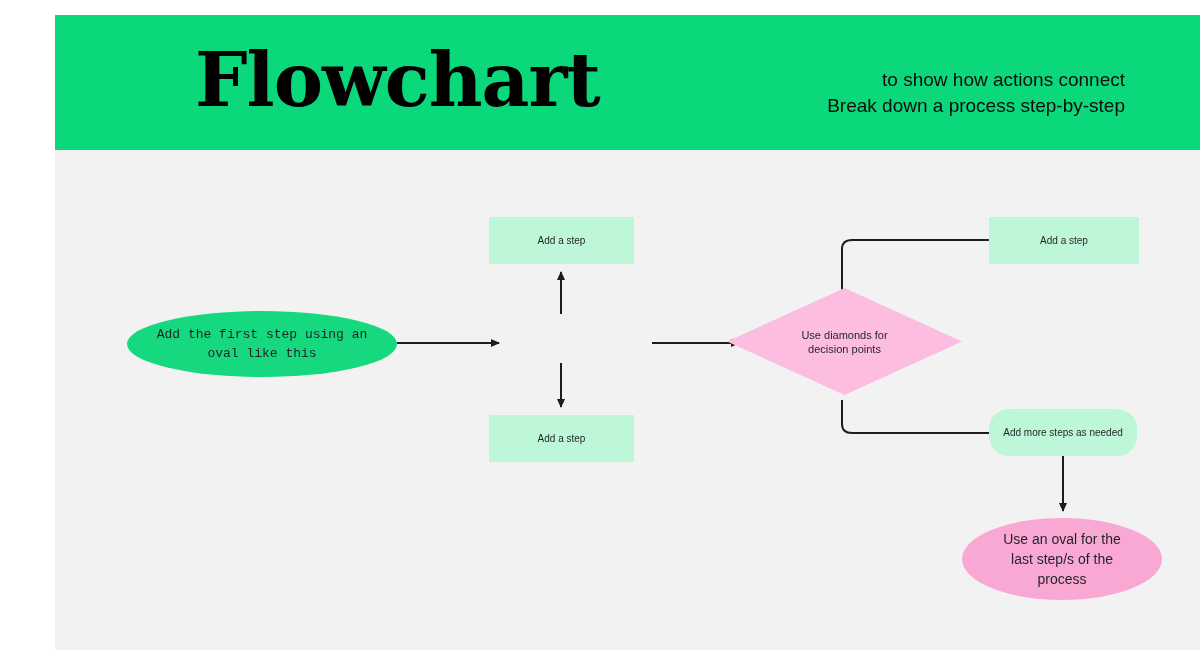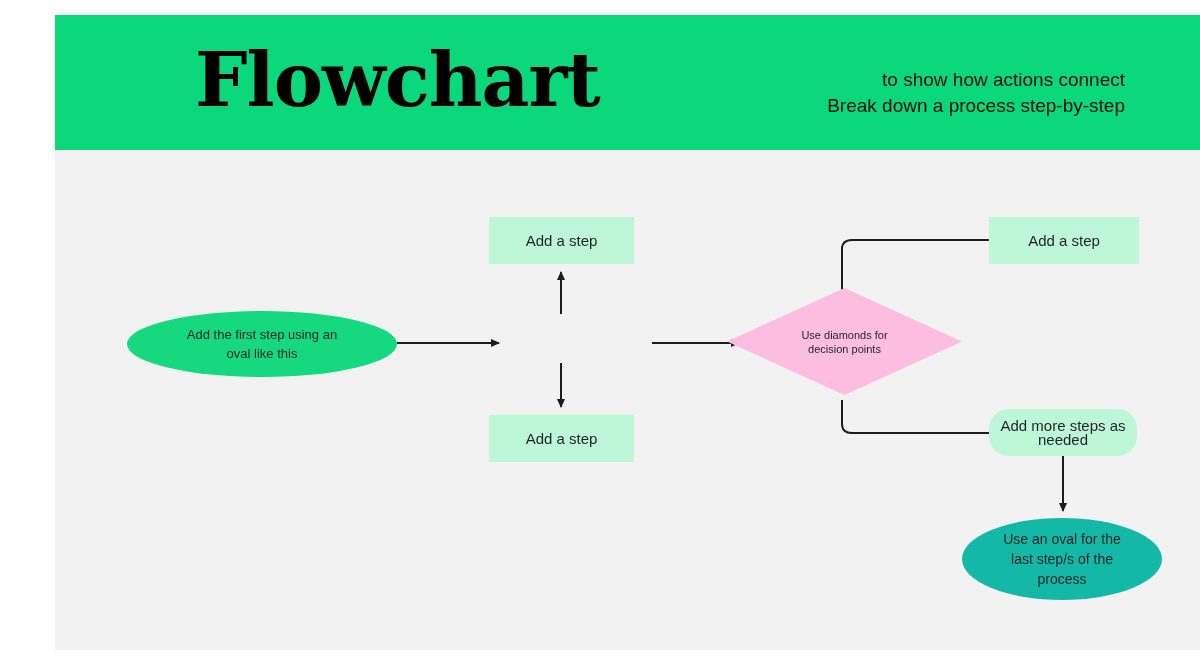--- a/index.html
+++ b/index.html
@@ -74,35 +74,36 @@
     box-sizing: border-box;
     display: flex;
     align-items: center;
     justify-content: center;
     text-align: center;
     color: #1f2328;
     font-family: "Liberation Sans", sans-serif;
   }
 
   .node-rect {
-    font-size: 15px;
+    font-size: 10px;
     line-height: 14px;
   }
 
   .node-oval {
     border-radius: 50%;
   }
 
   .oval-start {
     background: #16d97f;
     font-size: 13px;
     line-height: 19px;
+    font-family: Liberation Mono, monospace;
   }
   .oval-end {
-    background: #14b8a6;
+    background: #f9a8d4;
     font-size: 14px;
     line-height: 20px;
   }
 
   .rect-step {
     background: #bdf7d8;
   }
 
   .diamond {
     background: transparent;

